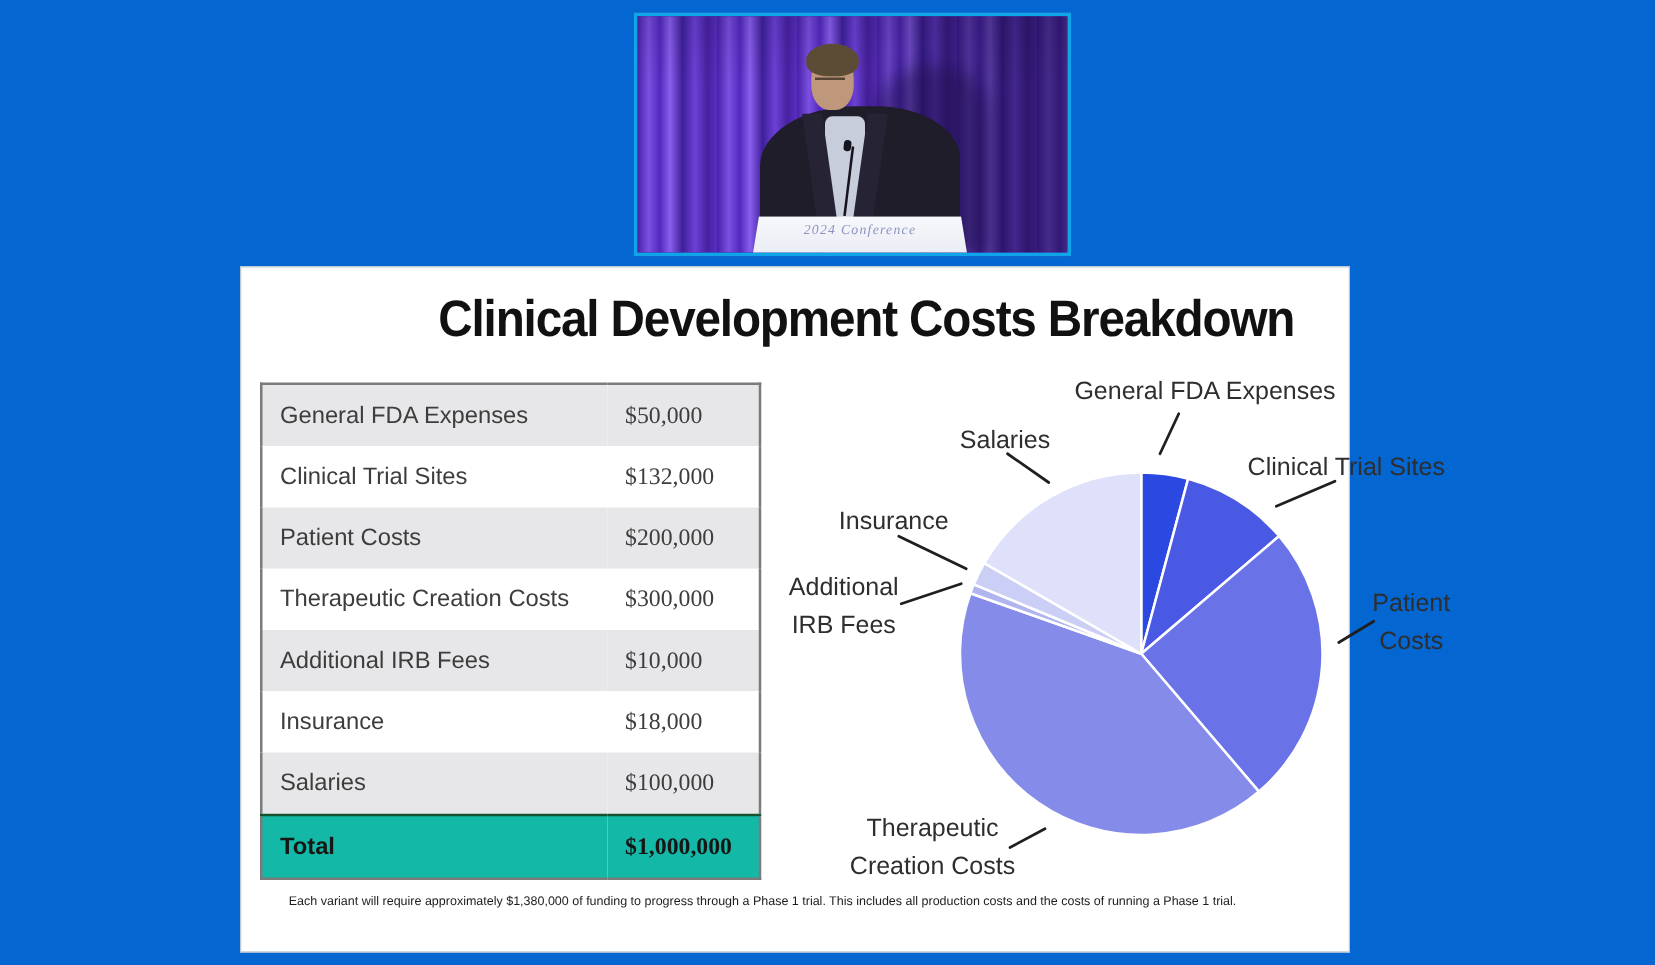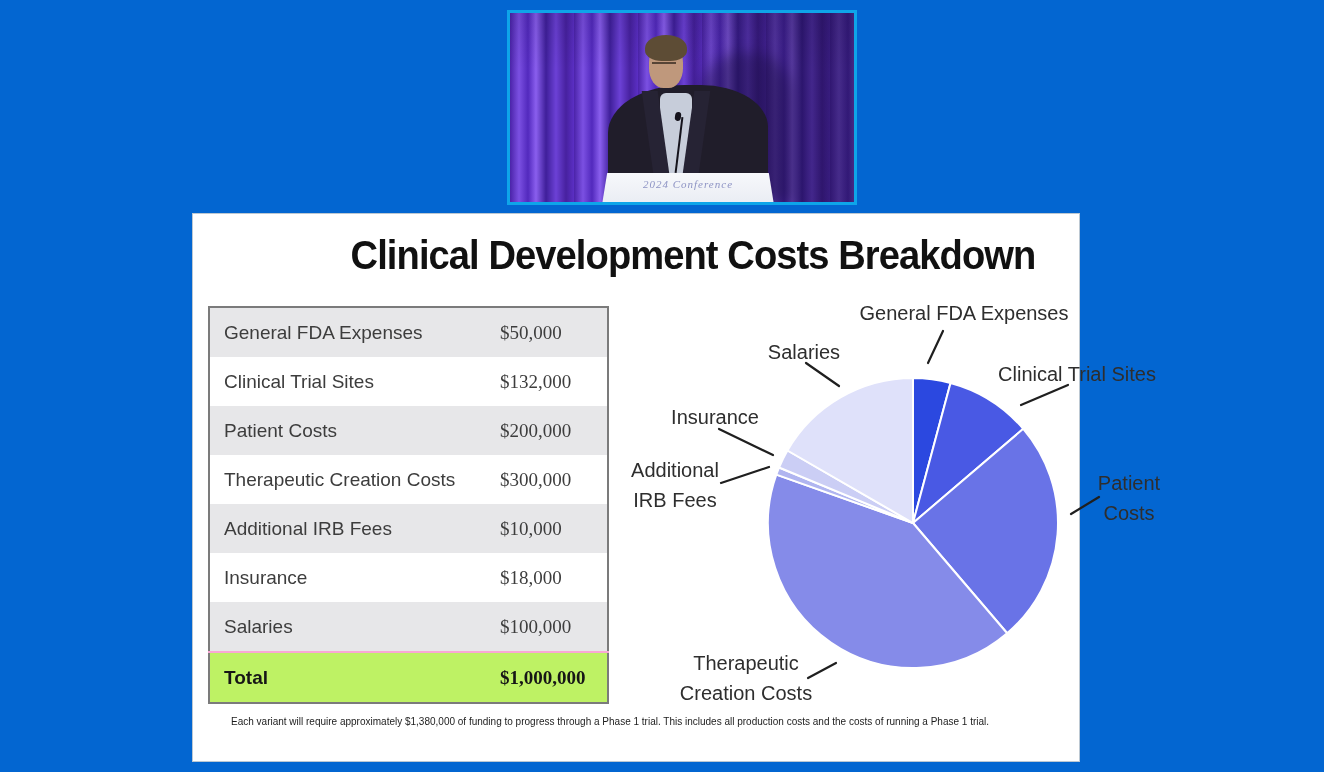--- a/index.html
+++ b/index.html
@@ -90,21 +90,21 @@
   
   .cost-table{
     position:absolute;left:15px;top:92px;width:401px;
     border-collapse:collapse;border:2px solid #7b7b7b;
     font-size:19px;color:#3d3d3d;
   }
   .cost-table td{height:49px;padding:0 14px;}
   .cost-table td.val{text-align:left;font-family:Liberation Serif, serif;}
   .cost-table tr.stripe{background:#e7e7e9;}
   .cost-table tr.plain{background:#ffffff;}
-  .cost-table tr.total-row{background:#bef264;border-top:2px solid #f9a8d4;}
+  .cost-table tr.total-row{background:#14b8a6;border-top:2px solid #14532d;}
   .cost-table tr.total-row td{font-weight:bold;color:#161616;}
 
   
   .chart-area{position:absolute;left:428px;top:72px;width:560px;height:480px;}
   .chart-area svg{position:absolute;left:0;top:0;overflow:visible;}
   .plabel{
     position:absolute;transform:translate(-50%,-50%);
     font-size:20px;line-height:1.5;color:#2e2e2e;text-align:center;white-space:nowrap;
   }
   .plabel.wrap{white-space:normal;}

